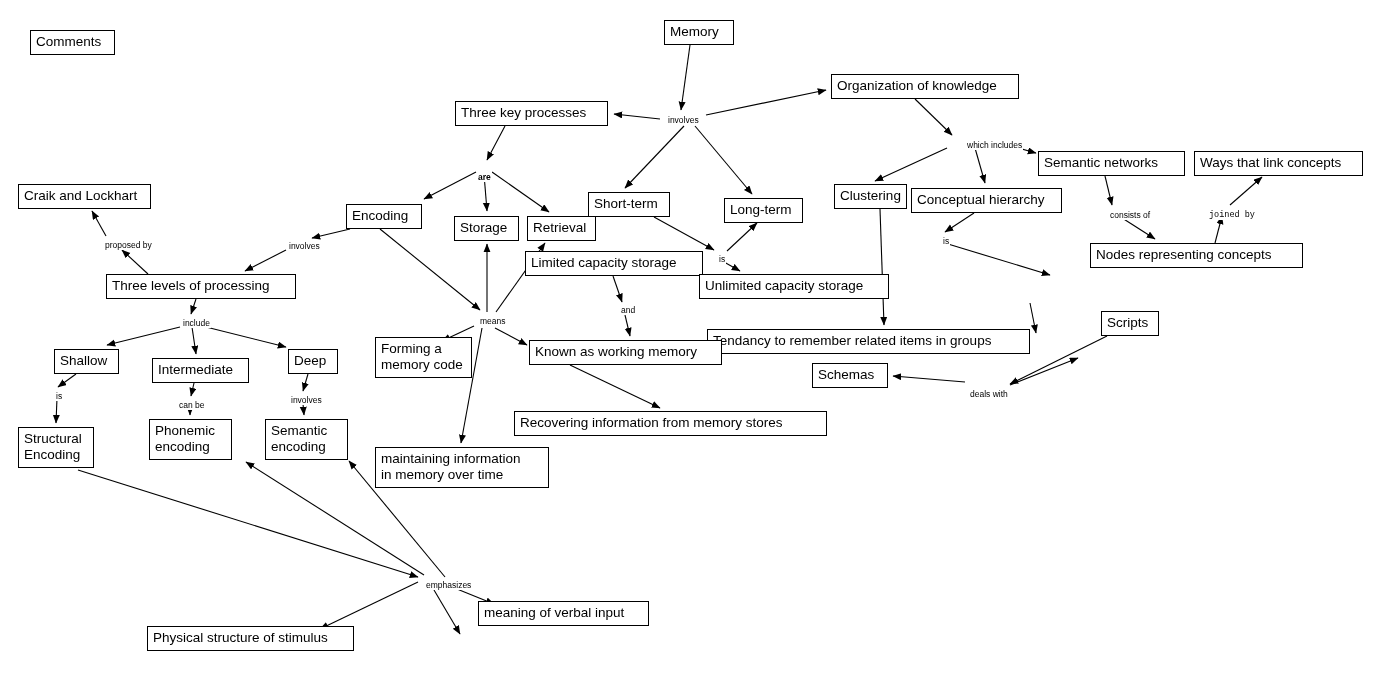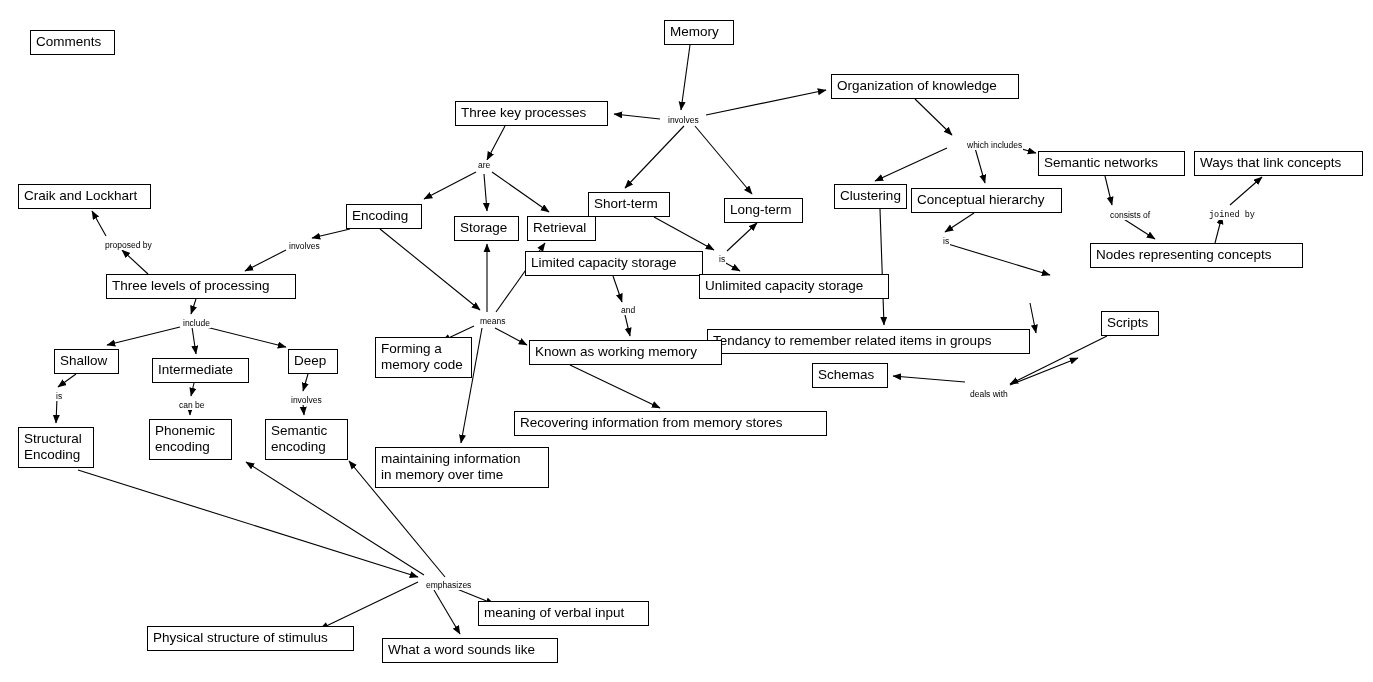--- a/index.html
+++ b/index.html
@@ -196,24 +196,23 @@
 encoding</div>
   <div class="node" style="left:265px;top:419px;width:83px;">Semantic
 encoding</div>
   <div class="node" style="left:514px;top:411px;width:313px;">Recovering information from memory stores</div>
   <div class="node" style="left:18px;top:427px;width:76px;">Structural
 Encoding</div>
   <div class="node" style="left:375px;top:447px;width:174px;">maintaining information
 in memory over time</div>
   <div class="node" style="left:478px;top:601px;width:171px;">meaning of verbal input</div>
   <div class="node" style="left:147px;top:626px;width:207px;">Physical structure of stimulus</div>
-  <div class="node" style="left:382px;top:638px;width:176px;">What a word sounds like</div>
 
   <div class="edge-label" style="left:667px;top:115px;">involves</div>
-  <div class="edge-label" style="left:477px;top:160px;">are</div>
+  <div class="edge-label" style="left:477px;top:172px;font-weight:bold;">are</div>
   <div class="edge-label" style="left:947px;top:140px;margin-left:19px;">which includes</div>
   <div class="edge-label" style="left:104px;top:240px;">proposed by</div>
   <div class="edge-label" style="left:288px;top:241px;">involves</div>
   <div class="edge-label" style="left:1109px;top:210px;">consists of</div>
   <div class="edge-label" style="left:1208px;top:210px;font-family:Liberation Mono, monospace;">joined by</div>
   <div class="edge-label" style="left:718px;top:254px;">is</div>
   <div class="edge-label" style="left:942px;top:236px;">is</div>
   <div class="edge-label" style="left:182px;top:318px;">include</div>
   <div class="edge-label" style="left:479px;top:316px;">means</div>
   <div class="edge-label" style="left:620px;top:305px;">and</div>

